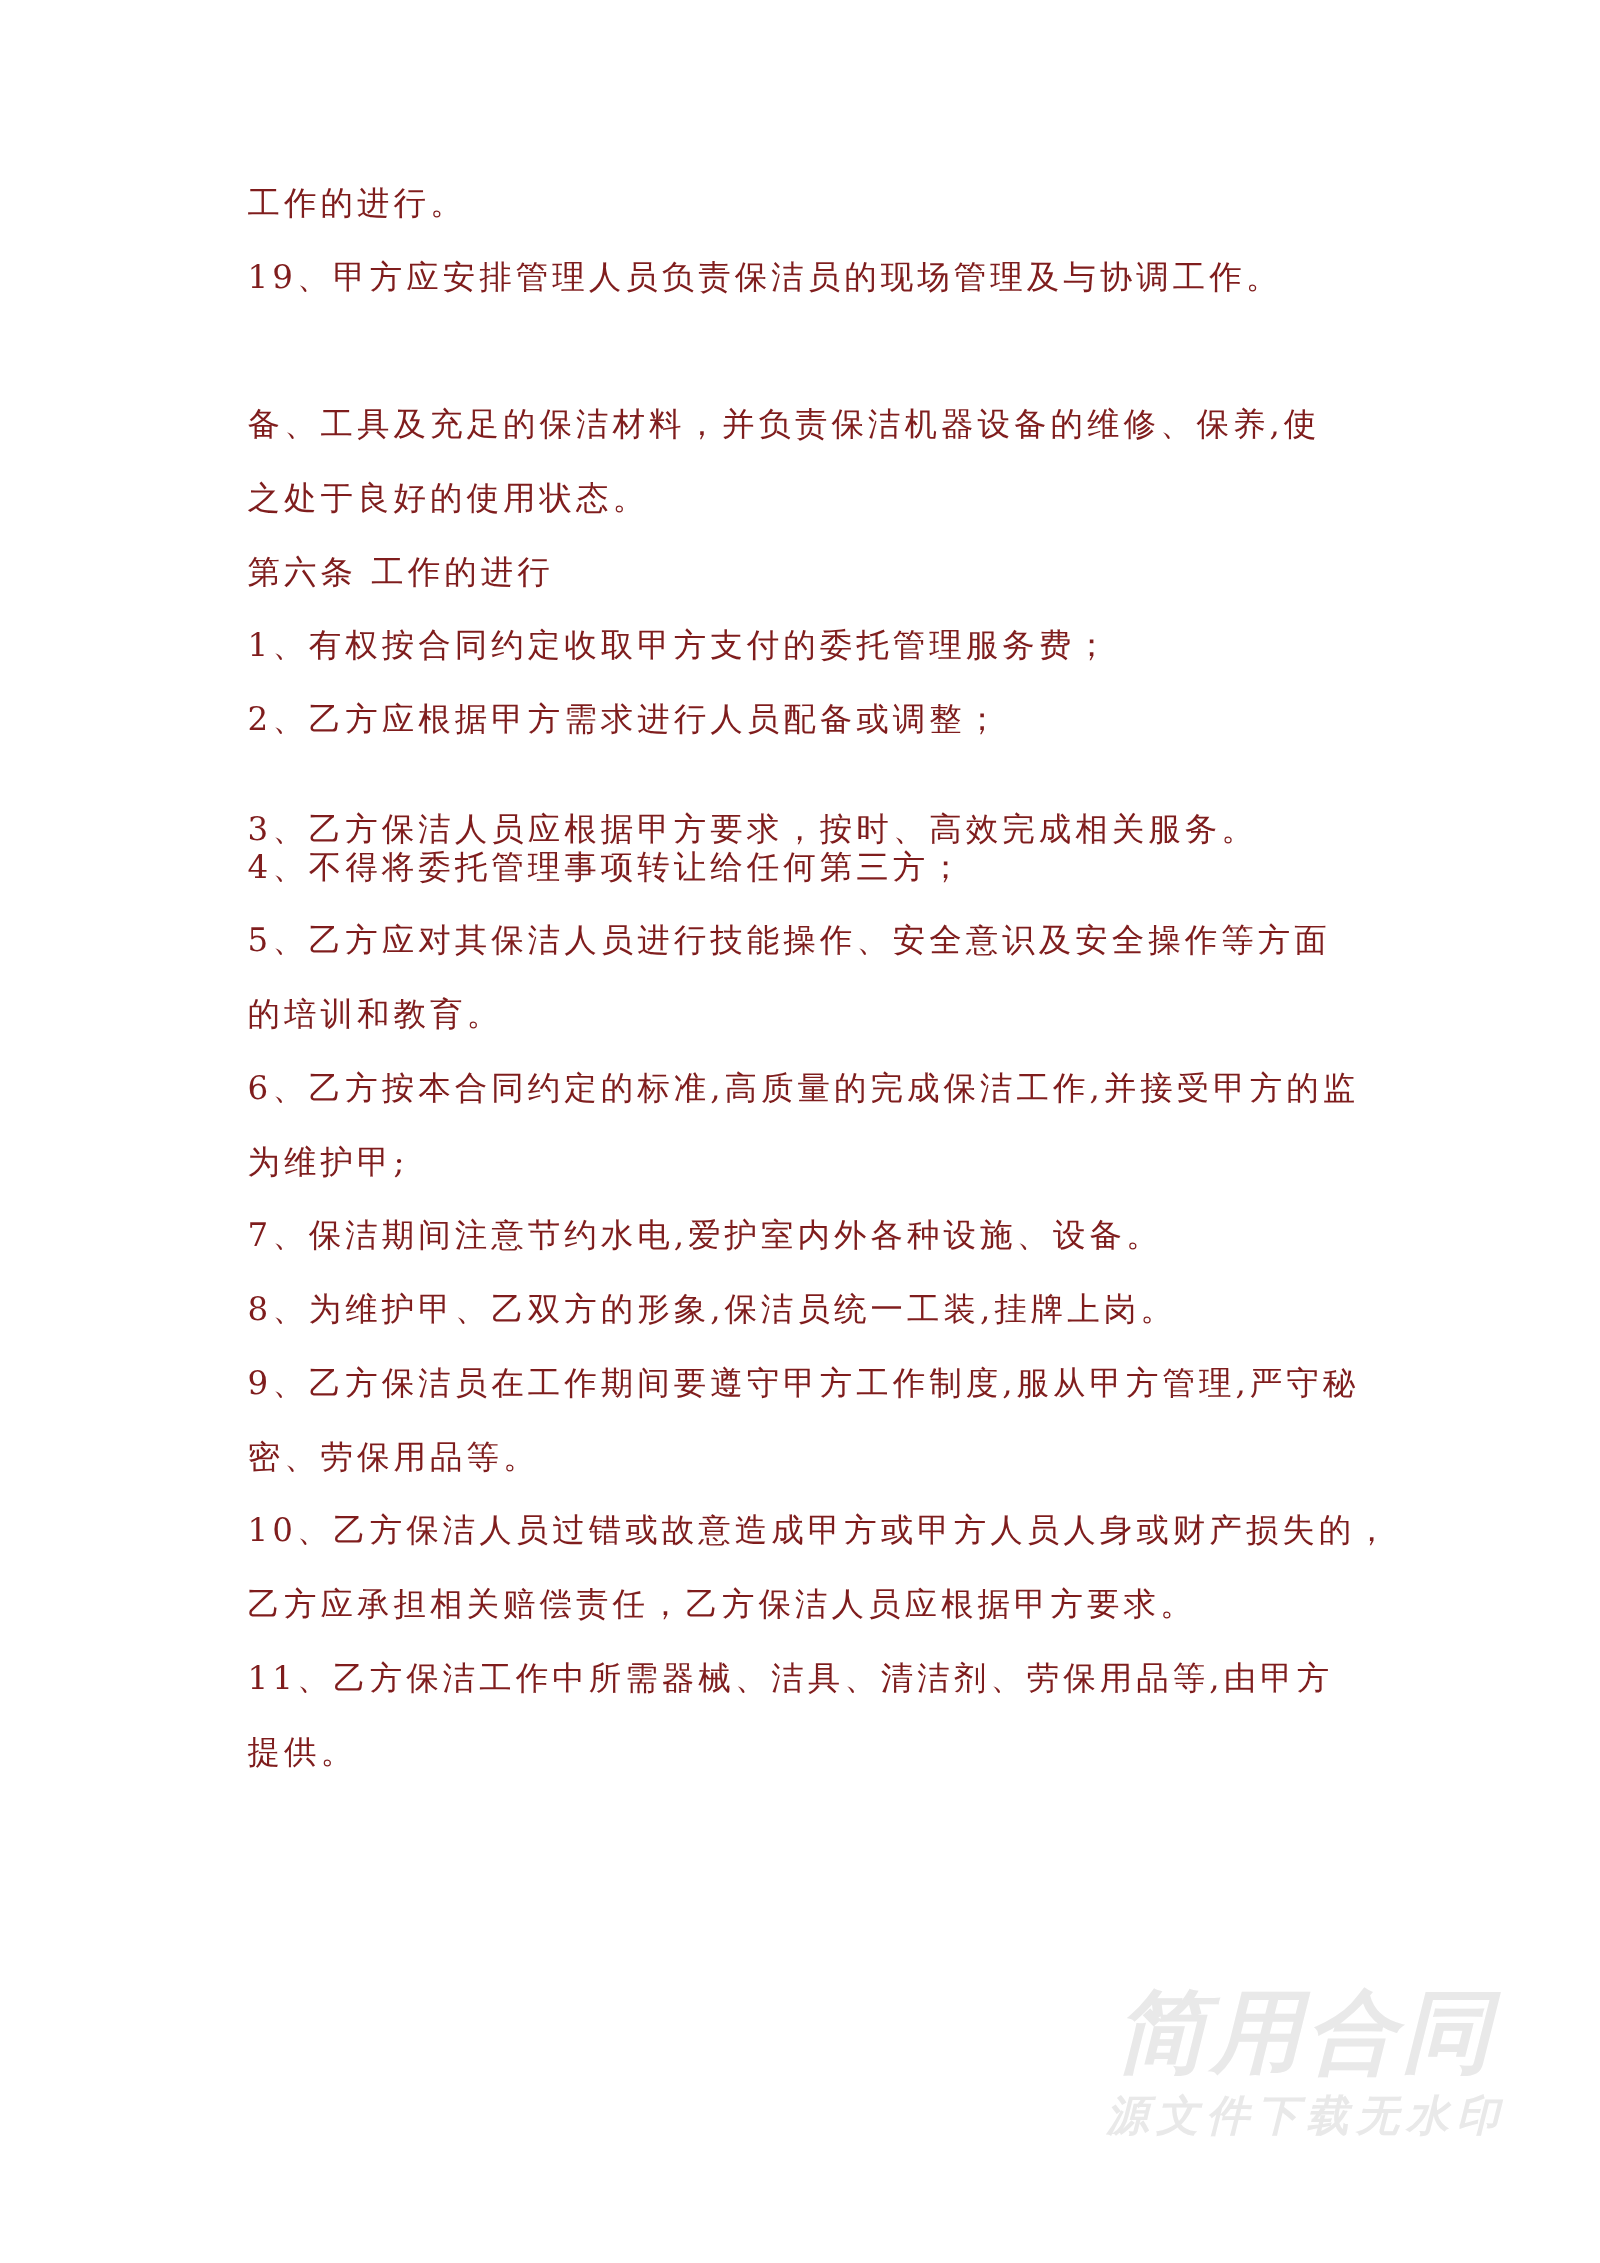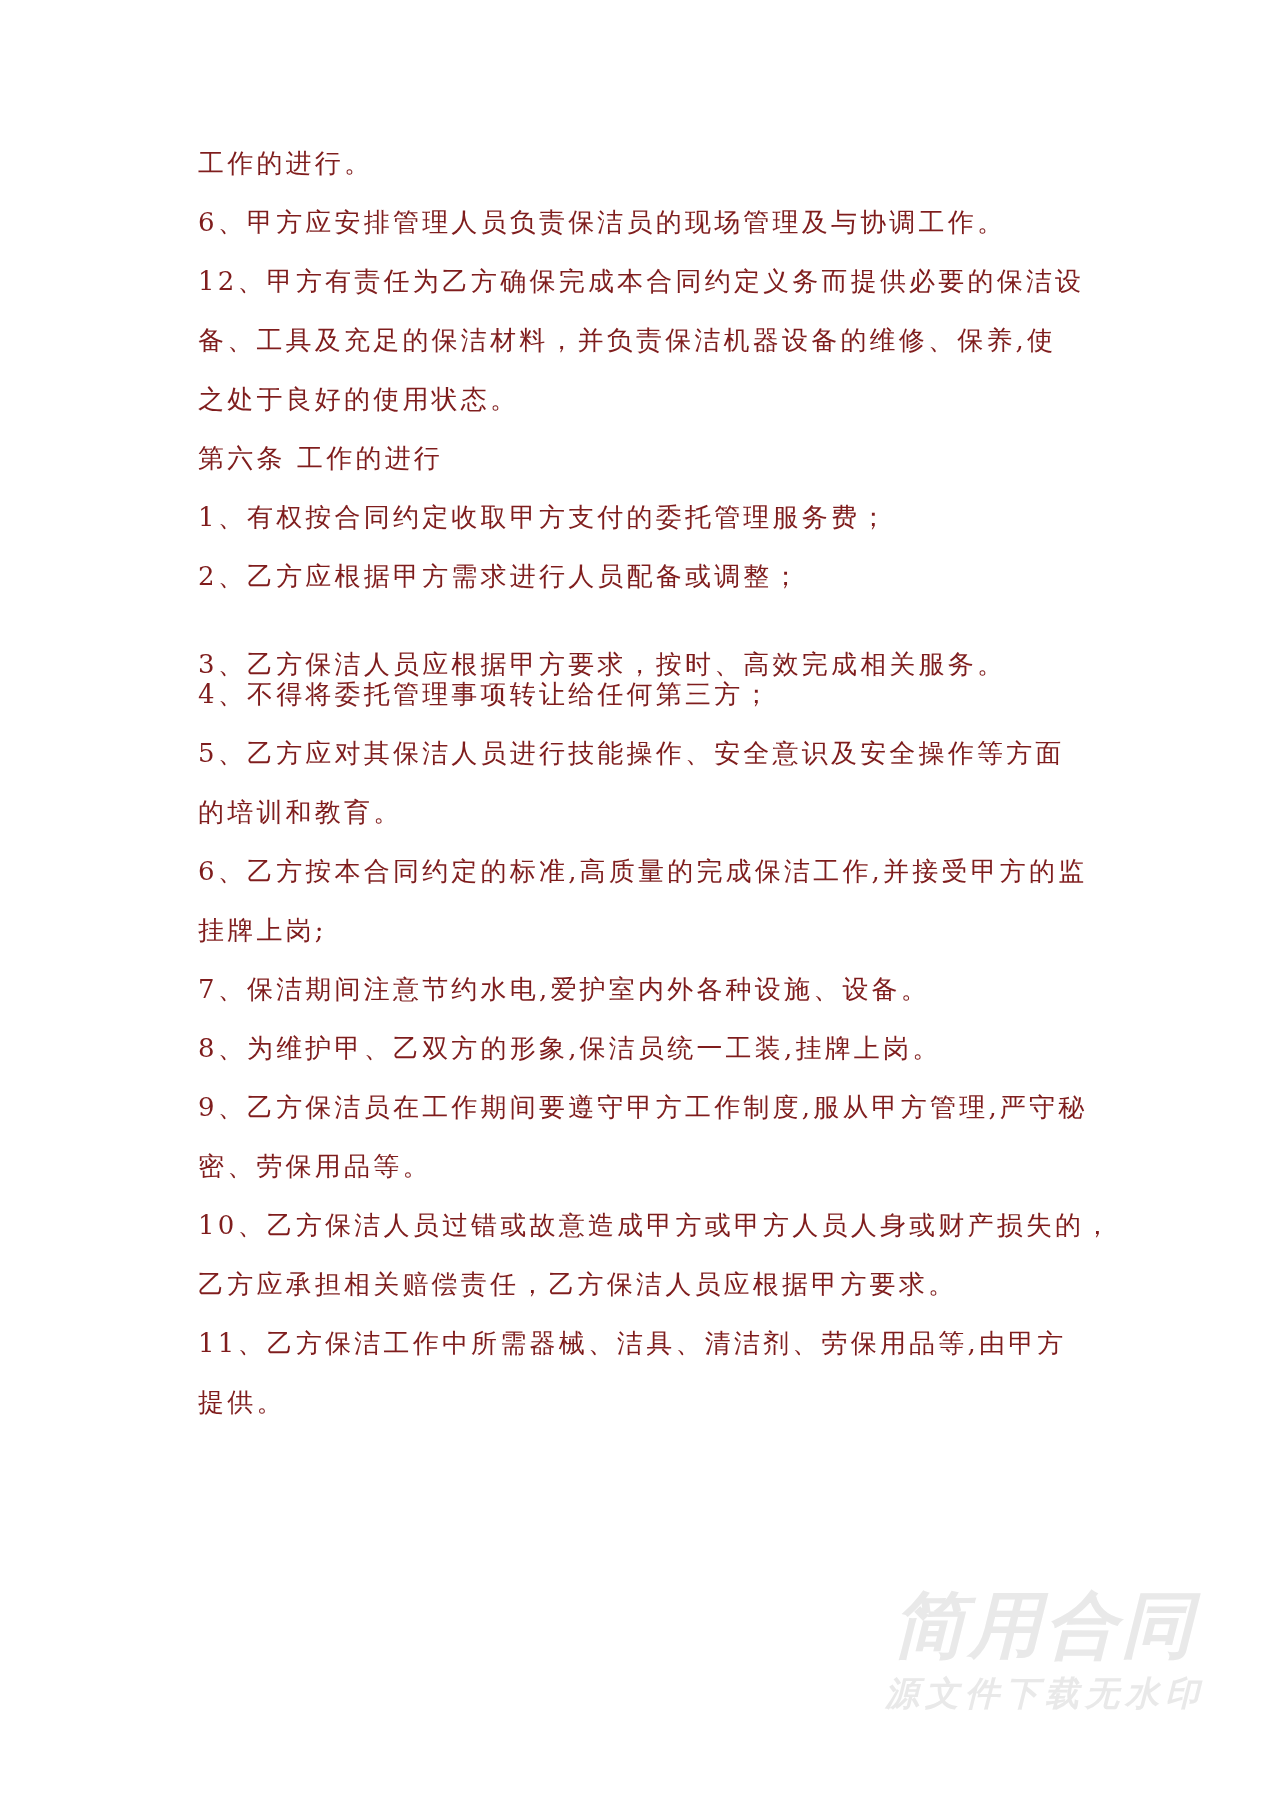--- a/index.html
+++ b/index.html
@@ -19,33 +19,32 @@
     color:#e9e9e9; font-weight:bold; font-style:italic; text-align:center;
   }
   .wm-title { font-size:72px; letter-spacing:4px; line-height:80px; }
   .wm-sub { font-size:34px; letter-spacing:6px; line-height:44px; margin-top:6px; }
 </style>
 </head>
 <body>
 
 <div class="page">
   <div class="line" style="top:147px">工作的进行。</div>
-  <div class="line" style="top:206px">6、甲方应安排管理人员负责保洁员的现场管理及与协调工作。</div>
-  <div class="line" style="top:265px">12、甲方有责任为乙方确保完成本合同约定义务而提供必要的保洁设</div>
+  <div class="line" style="top:206px">19、甲方应安排管理人员负责保洁员的现场管理及与协调工作。</div>
   <div class="line" style="top:383px">之处于良好的使用状态。</div>
   <div class="line" style="top:324px">备、工具及充足的保洁材料，并负责保洁机器设备的维修、保养,使</div>
   <div class="line" style="top:442px">第六条 工作的进行</div>
   <div class="line" style="top:501px">1、有权按合同约定收取甲方支付的委托管理服务费；</div>
   <div class="line" style="top:560px">2、乙方应根据甲方需求进行人员配备或调整；</div>
   <div class="line" style="top:648px">3、乙方保洁人员应根据甲方要求，按时、高效完成相关服务。</div>
   <div class="line" style="top:678px">4、不得将委托管理事项转让给任何第三方；</div>
   <div class="line" style="top:737px">5、乙方应对其保洁人员进行技能操作、安全意识及安全操作等方面</div>
   <div class="line" style="top:796px">的培训和教育。</div>
   <div class="line" style="top:855px">6、乙方按本合同约定的标准,高质量的完成保洁工作,并接受甲方的监</div>
-  <div class="line" style="top:914px">挂牌上岗;</div>
+  <div class="line" style="top:914px">为维护甲;</div>
   <div class="line" style="top:973px">7、保洁期间注意节约水电,爱护室内外各种设施、设备。</div>
   <div class="line" style="top:1032px">8、为维护甲、乙双方的形象,保洁员统一工装,挂牌上岗。</div>
   <div class="line" style="top:1091px">9、乙方保洁员在工作期间要遵守甲方工作制度,服从甲方管理,严守秘</div>
   <div class="line" style="top:1150px">密、劳保用品等。</div>
   <div class="line" style="top:1209px">10、乙方保洁人员过错或故意造成甲方或甲方人员人身或财产损失的，</div>
   <div class="line" style="top:1268px">乙方应承担相关赔偿责任，乙方保洁人员应根据甲方要求。</div>
   <div class="line" style="top:1327px">11、乙方保洁工作中所需器械、洁具、清洁剂、劳保用品等,由甲方</div>
   <div class="line" style="top:1386px">提供。</div>
 
   <div class="watermark">

